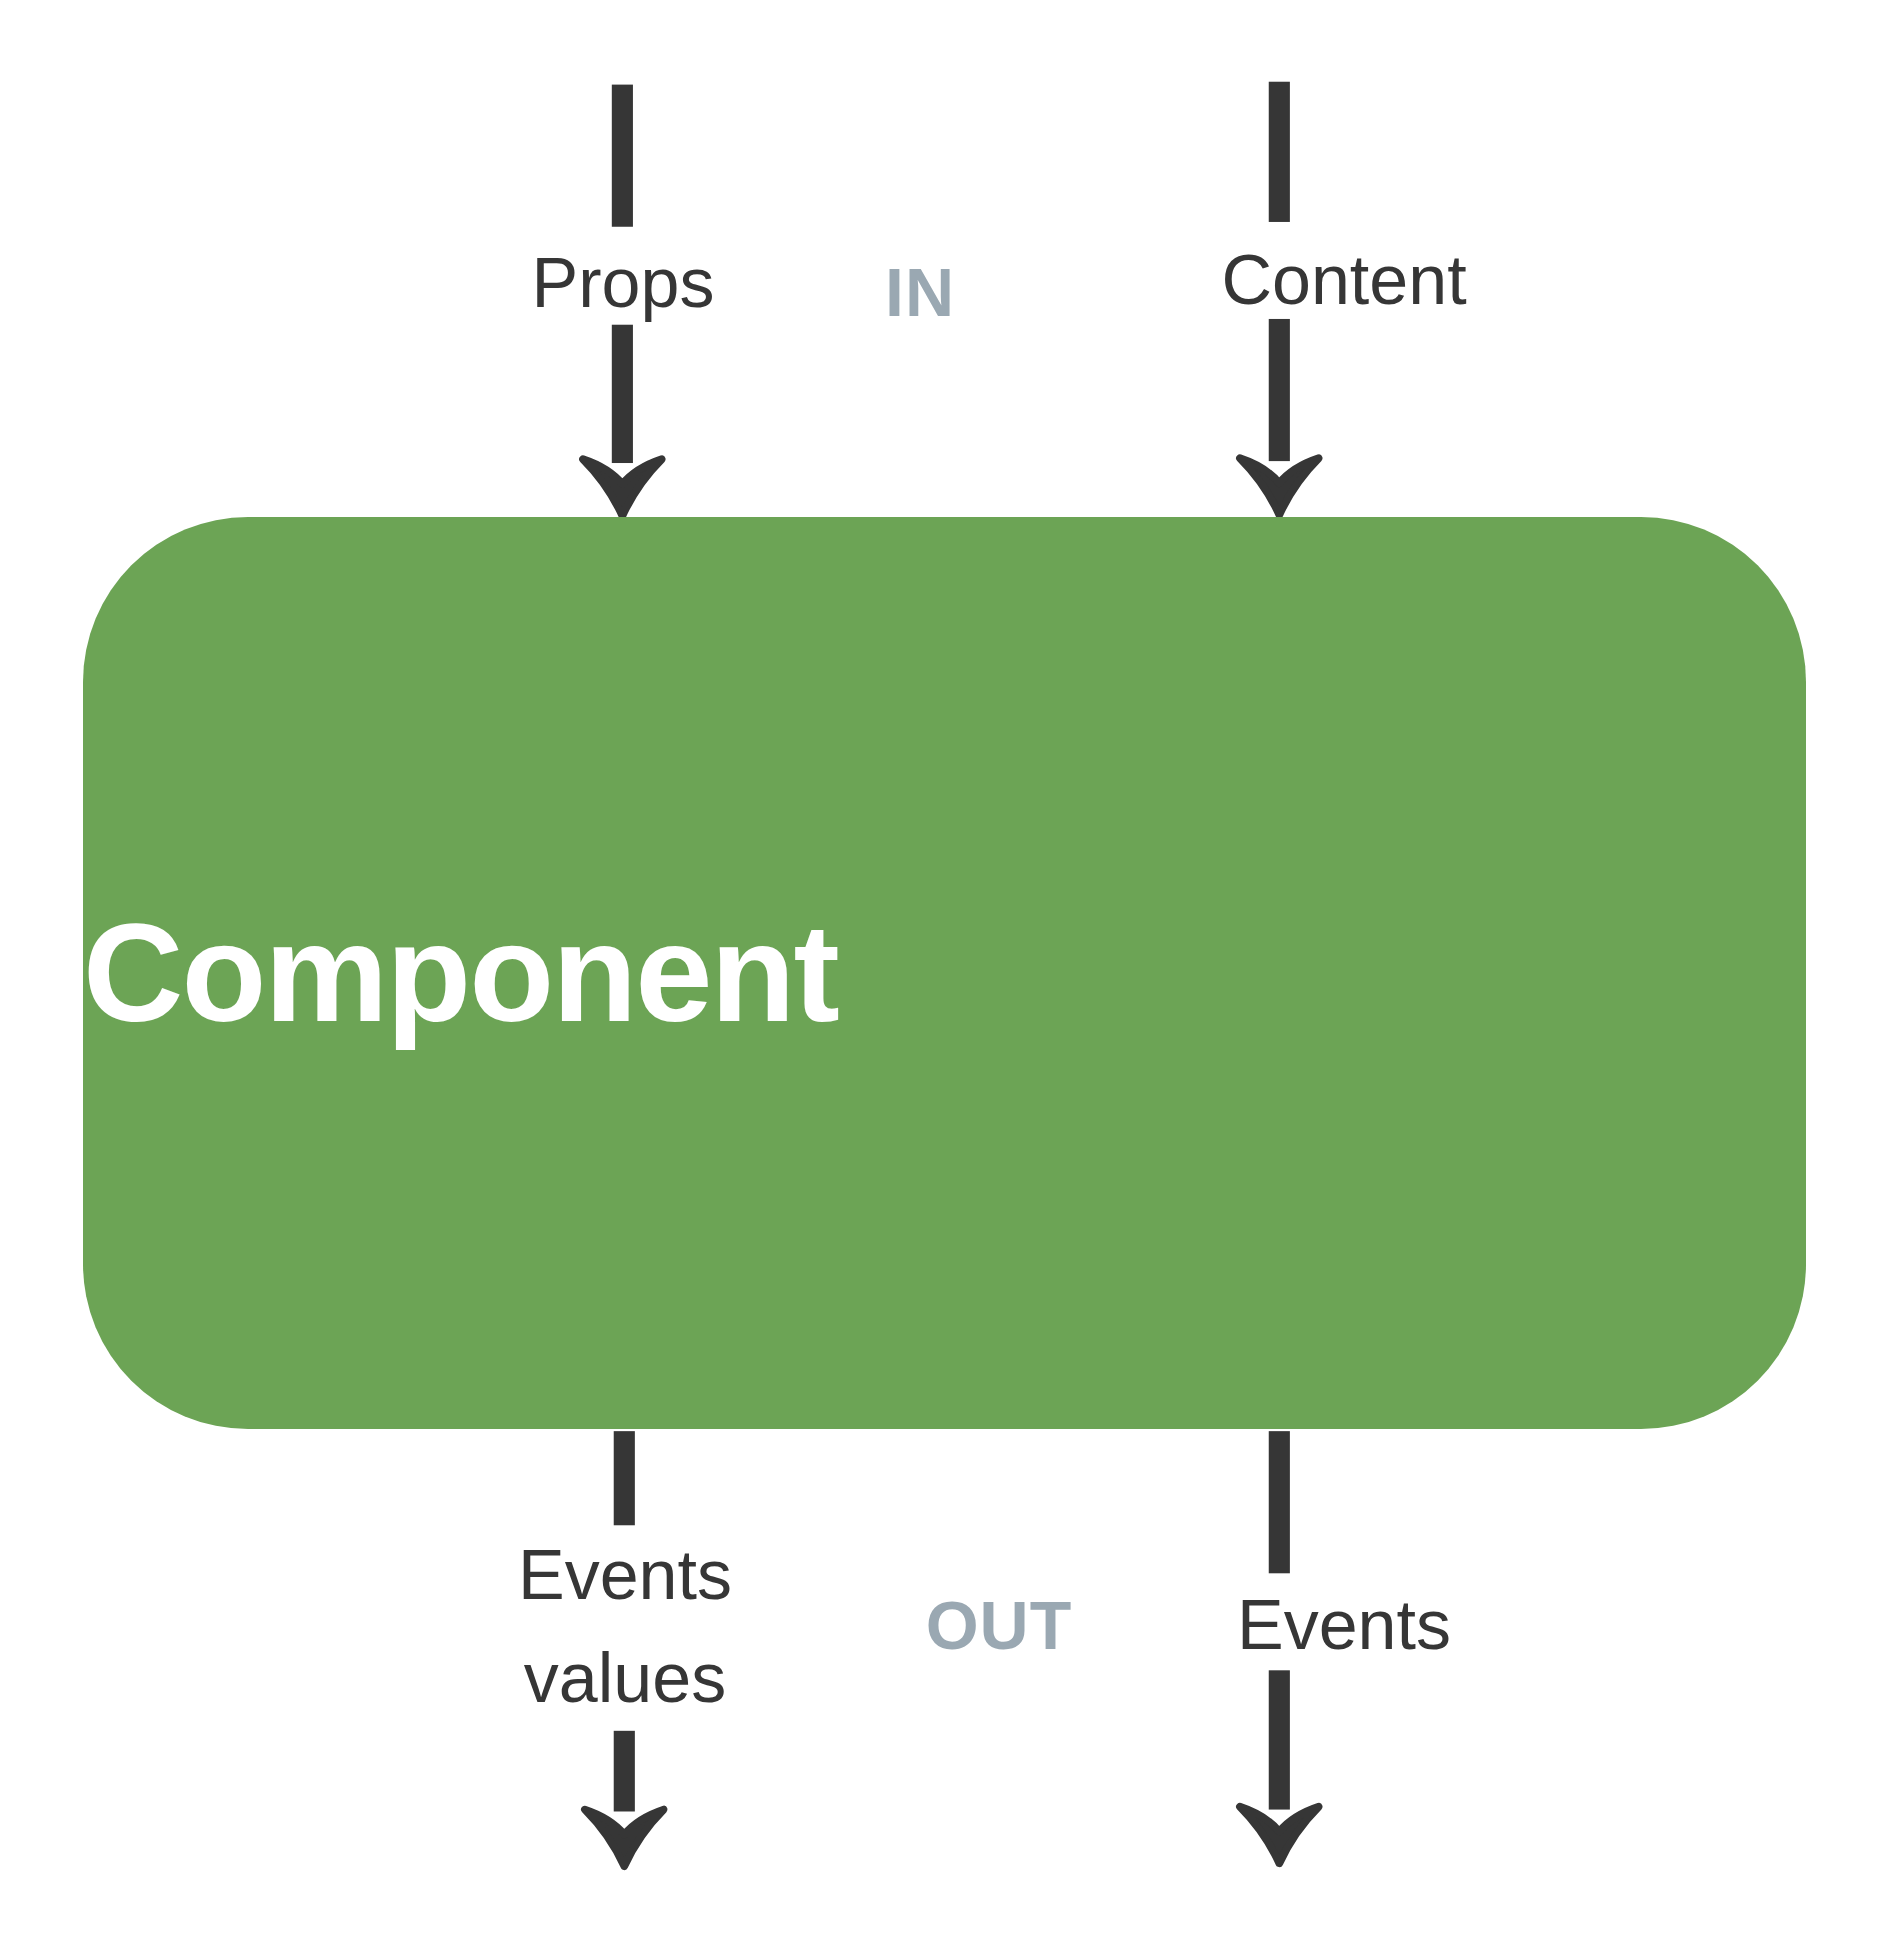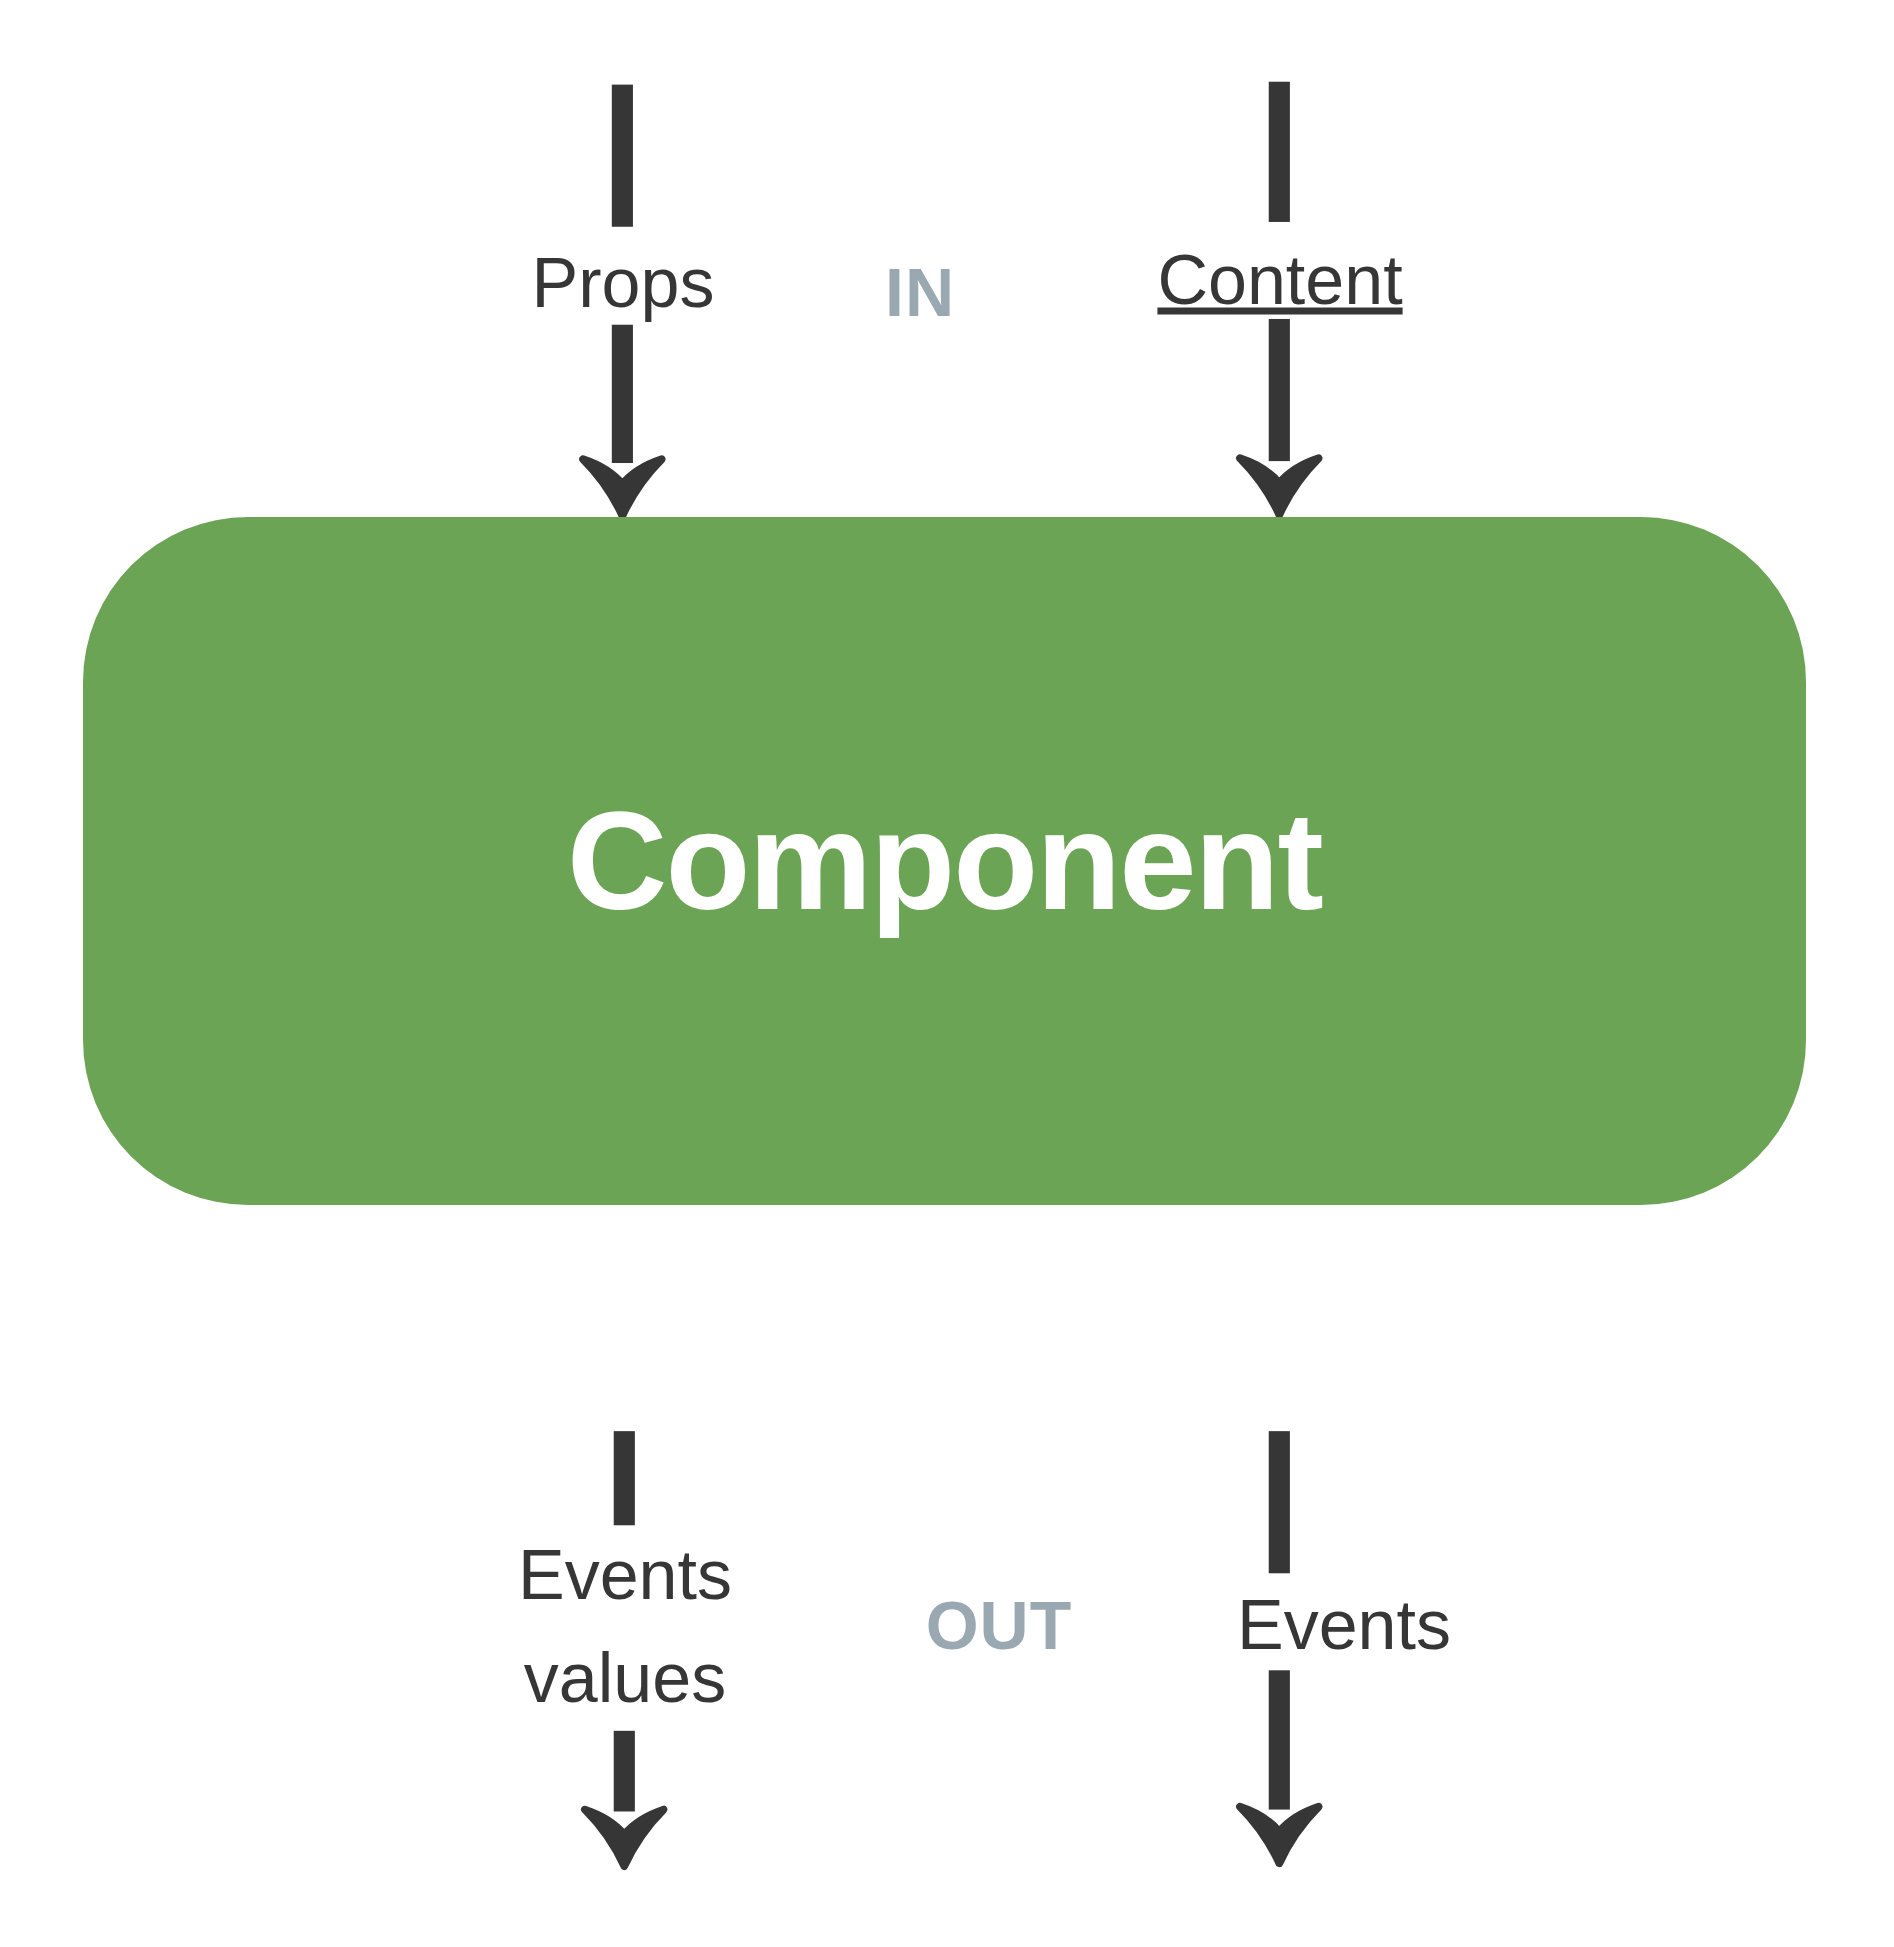--- a/index.html
+++ b/index.html
@@ -30,26 +30,25 @@
     fill:var(--arrow);
     stroke:var(--arrow);
     stroke-width:8;
     stroke-linejoin:round;
   }
   .component-box{
     position:absolute;
     left:83px;
     top:517px;
     width:1723px;
-    height:688px;
+    height:912px;
     background:var(--box);
     border-radius:165px;
     display:flex;
     align-items:center;
-    justify-content:center;
   }
   .component-title{
     color:var(--box-text);
     font-size:139px;
     font-weight:bold;
     letter-spacing:-1.9px;
     white-space:nowrap;
   }
   .flow-label{
     position:absolute;
@@ -68,21 +67,21 @@
   .badge{
     position:absolute;
     transform:translate(-50%,-50%);
     color:var(--badge);
     font-size:68px;
     font-weight:bold;
     letter-spacing:1px;
     white-space:nowrap;
   }
   #label-props   {left:623px; top:283px;text-align:center;}
-  #label-content {left:1280px;top:280px;text-decoration:underline;}
+  #label-content {left:1344px;top:280px;}
   #badge-in      {left:920px; top:292px;}
   #label-bound   {left:625px; top:1627px;}
   #badge-out     {left:999px; top:1625px;}
   #label-events  {left:1344px;top:1625px;}
 </style>
 </head>
 <body>
 
 <div class="canvas">
 

